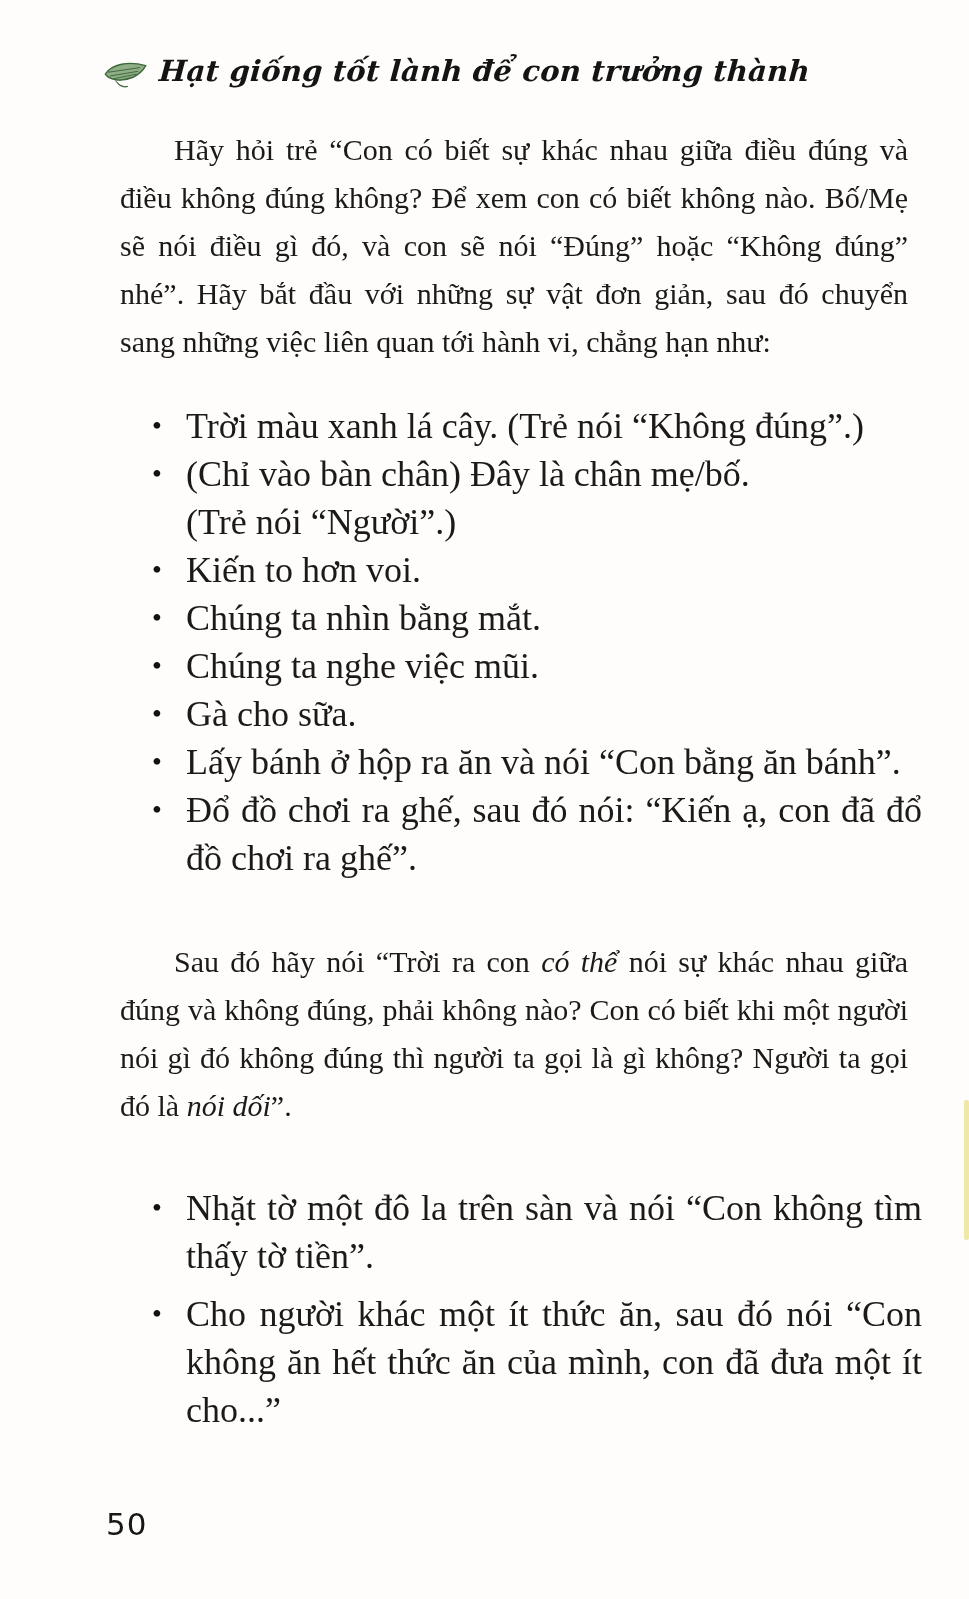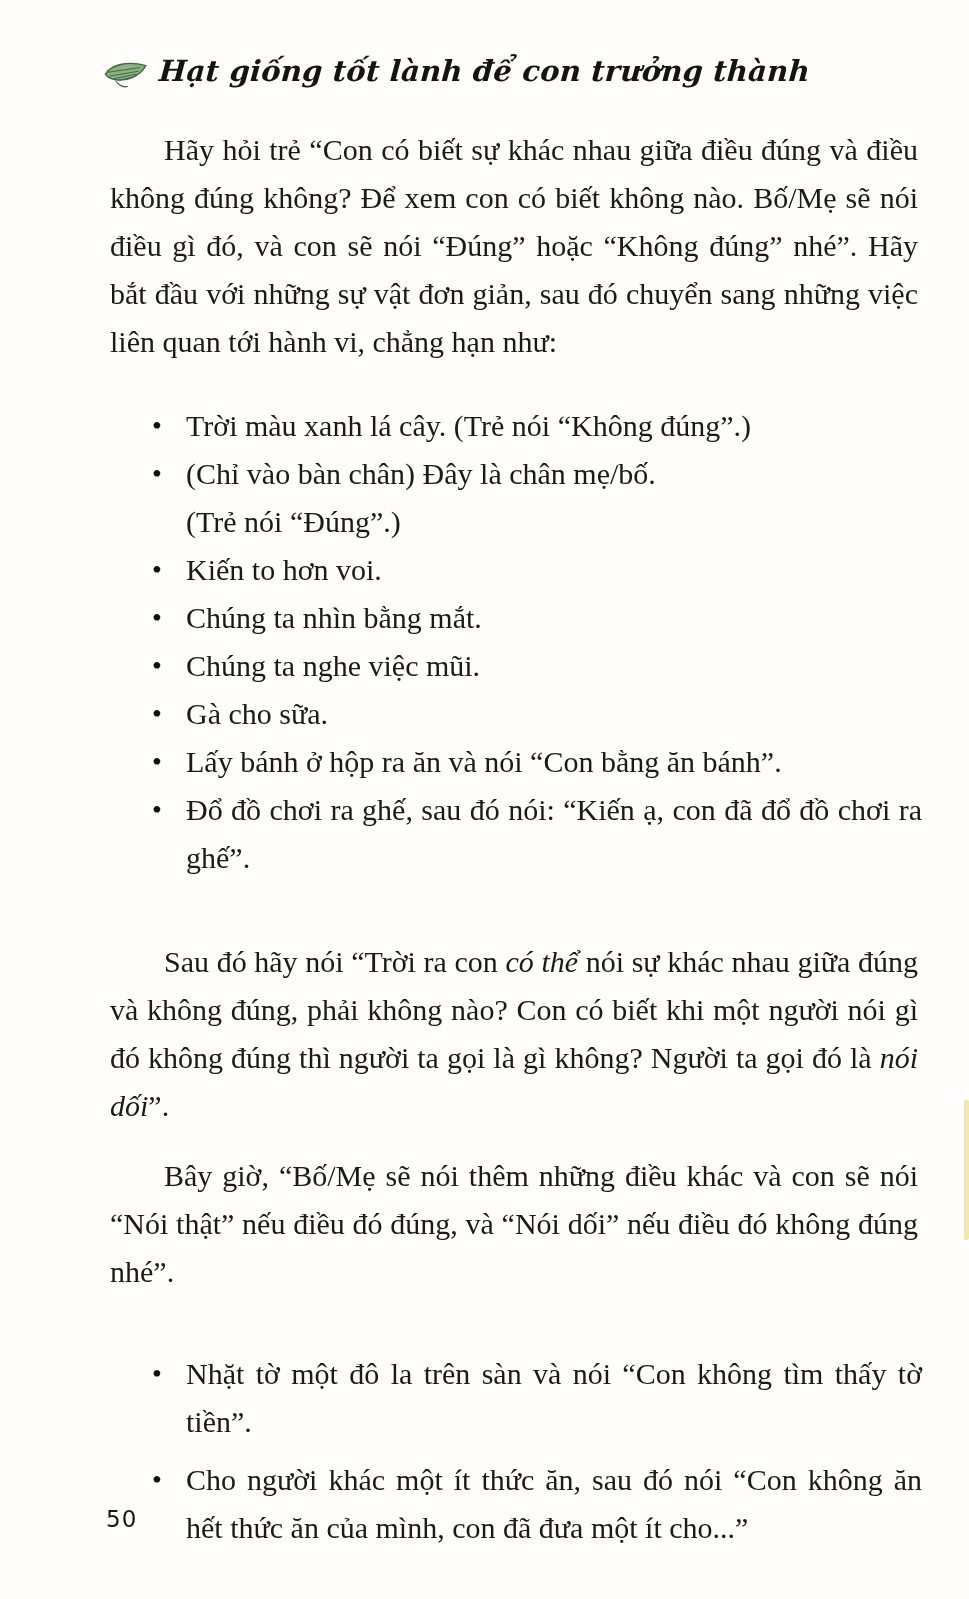--- a/index.html
+++ b/index.html
@@ -35,21 +35,21 @@
     letter-spacing: 0.2px;
     color: #141414;
     transform: skewX(-4deg);
     transform-origin: left bottom;
     white-space: nowrap;
   }
   .para {
     font-size: 30px;
     line-height: 48px;
     text-align: justify;
-    margin: 4px;
+    margin: 14px;
   }
   .indent { text-indent: 54px; }
   .para-1 { margin-top: 34px; }
   .para-2 { margin-top: 56px; }
   .para-3 { margin-top: 22px; }
   .para em { }
   .bullets {
     list-style: none;
     margin: 36px 0 0 0;
     padding: 0 0 0 46px;
@@ -57,33 +57,33 @@
   .bullets li { display: flex; }
   .bullets .dot {
     width: 34px;
     flex: none;
     font-size: 28px;
     line-height: 48px;
     color: #111;
   }
   .bullets .btext {
     flex: 1;
-    font-size: 30px;
+    font-size: 36px;
     line-height: 48px;
     text-align: justify;
     white-space: pre-line;
   }
   .bullets-2 { margin-top: 54px; }
   .bullets-2 li + li { margin-top: 10px; }
   .page-number {
     position: absolute;
     left: 106px;
     top: 1506px;
     font-family: "DejaVu Sans", sans-serif;
-    font-size: 23px;
+    font-size: 31px;
     color: #161616;
     letter-spacing: 1px;
   }
   .scan-artifact {
     position: absolute;
     right: 0;
     top: 1100px;
     width: 5px;
     height: 140px;
     background: #e6d75f;
@@ -111,21 +111,21 @@
     <p class="para indent para-1">Hãy hỏi trẻ “Con có biết sự khác nhau giữa điều đúng và điều không đúng không? Để xem con có biết không nào. Bố/Mẹ sẽ nói điều gì đó, và con sẽ nói “Đúng” hoặc “Không đúng” nhé”. Hãy bắt đầu với những sự vật đơn giản, sau đó chuyển sang những việc liên quan tới hành vi, chẳng hạn như:</p>
 
     <ul class="bullets">
       <li>
         <span class="dot">•</span>
         <div class="btext">Trời màu xanh lá cây. (Trẻ nói “Không đúng”.)</div>
       </li>
       <li>
         <span class="dot">•</span>
         <div class="btext">(Chỉ vào bàn chân) Đây là chân mẹ/bố.
-(Trẻ nói “Đúng”.)</div>
+(Trẻ nói “Người”.)</div>
       </li>
       <li>
         <span class="dot">•</span>
         <div class="btext">Kiến to hơn voi.</div>
       </li>
       <li>
         <span class="dot">•</span>
         <div class="btext">Chúng ta nhìn bằng mắt.</div>
       </li>
       <li>
@@ -141,21 +141,20 @@
         <div class="btext">Lấy bánh ở hộp ra ăn và nói “Con bằng ăn bánh”.</div>
       </li>
       <li>
         <span class="dot">•</span>
         <div class="btext">Đổ đồ chơi ra ghế, sau đó nói: “Kiến ạ, con đã đổ đồ chơi ra ghế”.</div>
       </li>
     </ul>
 
     <p class="para indent para-2"><span>Sau đó hãy nói “Trời ra con </span><em>có thể</em><span> nói sự khác nhau giữa đúng và không đúng, phải không nào? Con có biết khi một người nói gì đó không đúng thì người ta gọi là gì không? Người ta gọi đó là </span><em>nói dối</em><span>”.</span></p>
 
-    <p class="para indent para-3">Bây giờ, “Bố/Mẹ sẽ nói thêm những điều khác và con sẽ nói “Nói thật” nếu điều đó đúng, và “Nói dối” nếu điều đó không đúng nhé”.</p>
 
     <ul class="bullets bullets-2">
       <li>
         <span class="dot">•</span>
         <div class="btext">Nhặt tờ một đô la trên sàn và nói “Con không tìm thấy tờ tiền”.</div>
       </li>
       <li>
         <span class="dot">•</span>
         <div class="btext">Cho người khác một ít thức ăn, sau đó nói “Con không ăn hết thức ăn của mình, con đã đưa một ít cho...”</div>
       </li>

